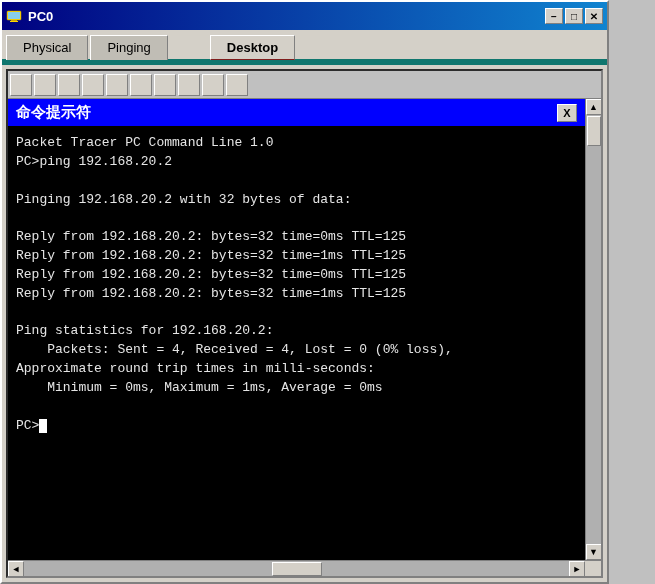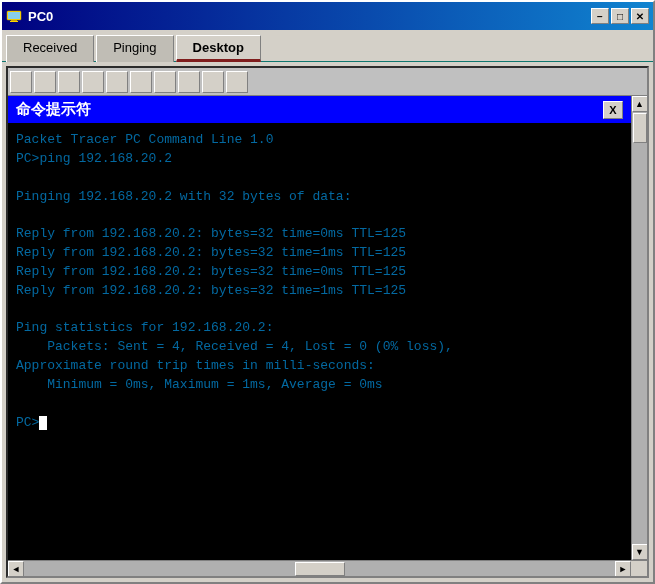--- a/index.html
+++ b/index.html
@@ -4,21 +4,21 @@
   <style>
     * { margin: 0; padding: 0; box-sizing: border-box; }
     body {
       width: 655px;
       height: 584px;
       background: #c0c0c0;
       font-family: 'Segoe UI', Tahoma, sans-serif;
       overflow: hidden;
     }
     .window {
-      width: 655px;
+      width: 609px;
       height: 584px;
       background: #d4d0c8;
       border: 2px solid #808080;
       border-top: 2px solid #ffffff;
       border-left: 2px solid #ffffff;
       display: flex;
       flex-direction: column;
     }
     .title-bar {
       background: linear-gradient(to right, #000080, #1084d0);
@@ -84,31 +84,32 @@
       border-left: 1px solid #ffffff;
       border-bottom: none;
       font-size: 13px;
       cursor: pointer;
       color: #000;
       position: relative;
       bottom: -1px;
     }
     .tab.active {
       background: #d4d0c8;
-      border-bottom: 3px solid #7f1d1d;
+      border-bottom: 1px solid #7f1d1d;
       font-weight: bold;
       z-index: 1;
+      margin-left: 40px;
     }
     .tab:not(.active) {
       background: #c0bdb5;
     }
     .content-area {
       flex: 1;
       background: #d4d0c8;
-      border-top: 1px solid #0f766e;
+      border-top: 6px solid #0f766e;
       padding: 4px;
       overflow: hidden;
       display: flex;
       flex-direction: column;
     }
     .inner-frame {
       flex: 1;
       background: #c0c0c0;
       border: 2px inset #808080;
       display: flex;
@@ -168,21 +169,21 @@
       width: 20px;
       height: 18px;
       display: flex;
       align-items: center;
       justify-content: center;
       cursor: pointer;
     }
     .cmd-body {
       flex: 1;
       background: #000000;
-      color: #0369a1;
+      color: #e5e5e5;
       font-family: 'Courier New', Courier, monospace;
       font-size: 13px;
       padding: 8px;
       overflow: hidden;
       white-space: pre;
       line-height: 1.45;
     }
     .scrollbar-y {
       width: 16px;
       background: #d4d0c8;
@@ -297,21 +298,21 @@
     </div>
     <div class="title-buttons">
       <div class="title-btn">−</div>
       <div class="title-btn">□</div>
       <div class="title-btn">✕</div>
     </div>
   </div>
 
   <div class="tab-bar">
     <div class="tab">
-      <span>Received</span>
+      <span>Physical</span>
     </div>
     <div class="tab">
       <span>Pinging</span>
     </div>
     <div class="tab active">
       <span>Desktop</span>
     </div>
   </div>
 
   <div class="content-area">

